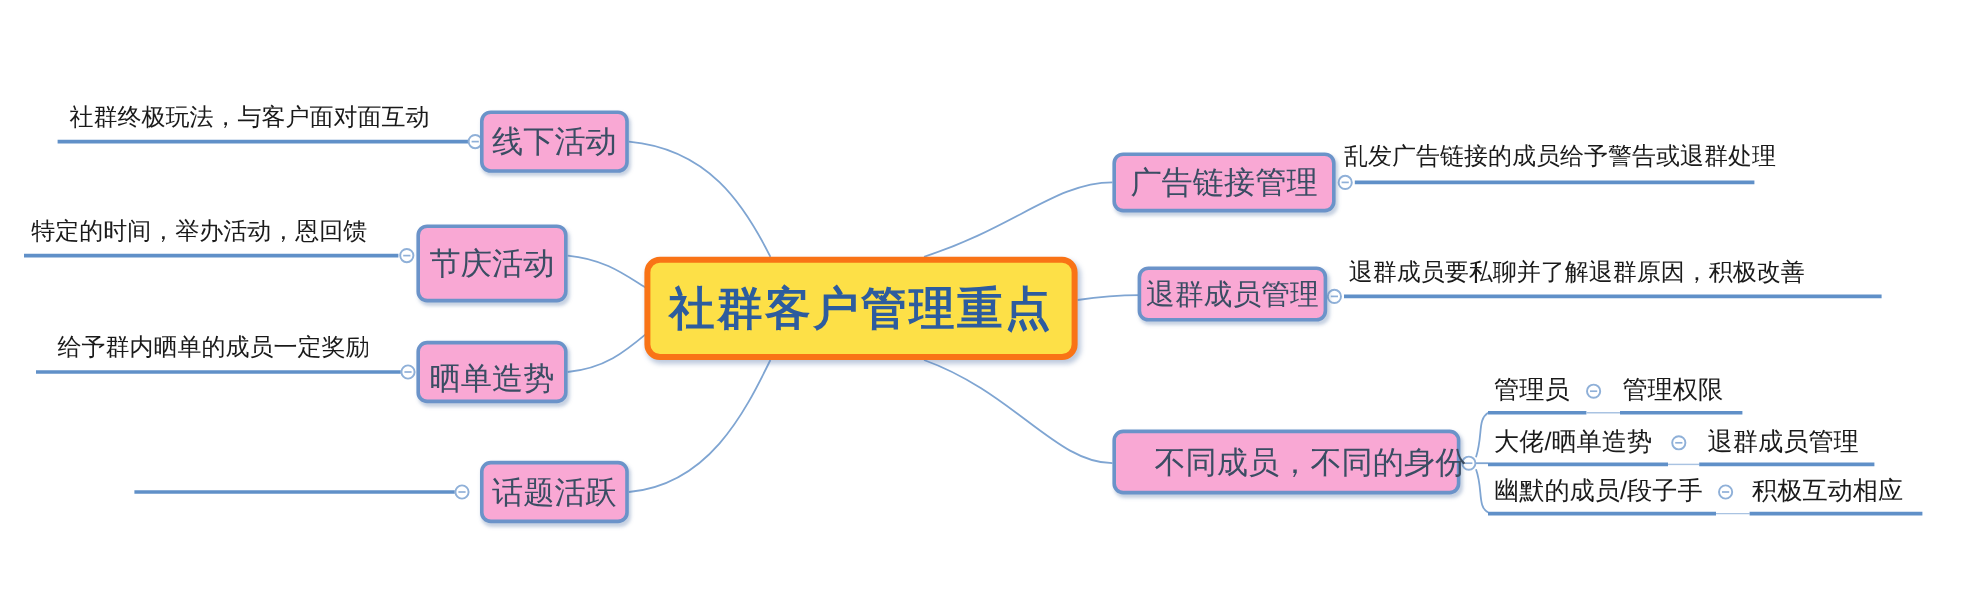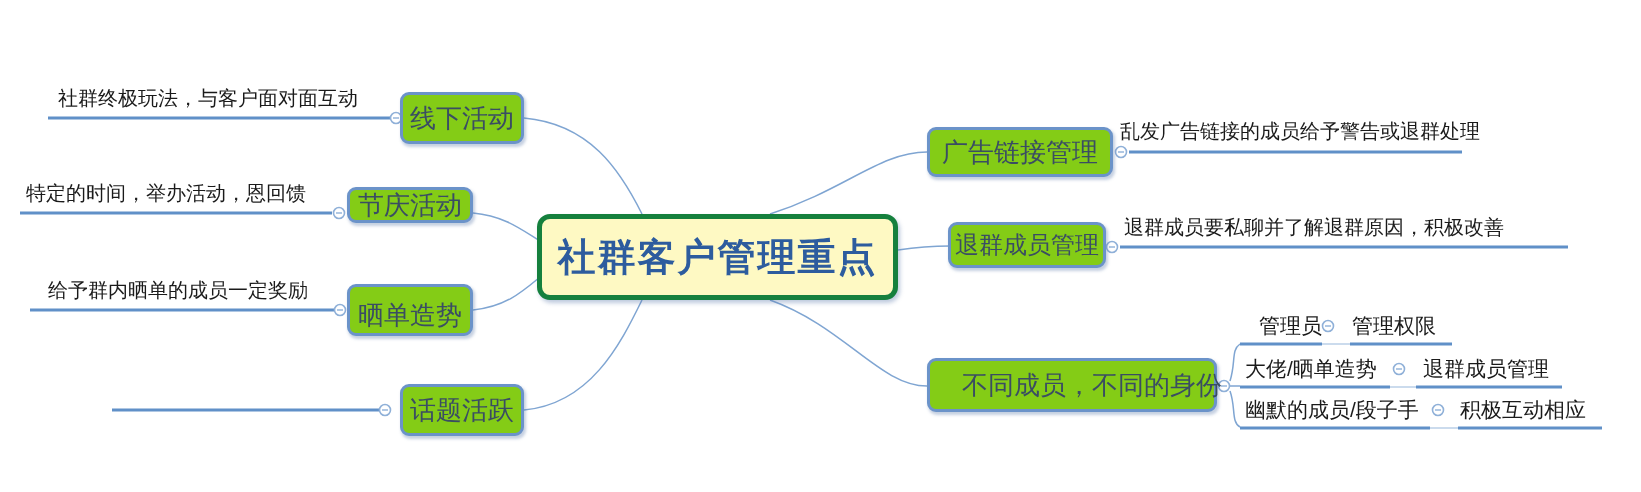--- a/index.html
+++ b/index.html
@@ -3,26 +3,26 @@
 <meta charset="utf-8">
 <style>
   html,body{margin:0;padding:0;background:#fff;}
   .canvas{
     position:relative;width:1641px;height:492px;background:#ffffff;overflow:hidden;
     font-family:"Liberation Sans","DejaVu Sans",sans-serif;
   }
   .layer{position:absolute;left:0;top:0;}
   .topic{
     position:absolute;display:flex;align-items:center;justify-content:center;
-    background:#84cc16;border:3px solid #6b93c9;border-radius:9px;
+    background:#f9a8d4;border:3px solid #6b93c9;border-radius:9px;
     color:#3a4d63;font-size:26px;white-space:nowrap;box-sizing:border-box;
     box-shadow:1.5px 2.5px 3px rgba(90,120,170,.35);
   }
   .topic.central{
-    background:#fef9c3;border:5px solid #15803d;border-radius:13px;
+    background:#fde047;border:5px solid #f97316;border-radius:13px;
     font-weight:bold;font-size:38px;color:#2d5c9e;letter-spacing:2px;
     box-shadow:2px 3px 4px rgba(90,120,170,.4);
   }
   .note{
     position:absolute;white-space:nowrap;color:#1a1a1a;font-size:20px;line-height:22px;
   }
   .sublabel{font-size:21px;line-height:22px;}
   svg .curve{stroke:#7fa5d2;stroke-width:1.5;fill:none;}
   svg .uline{stroke:#6090c8;stroke-width:3;fill:none;}
   svg .thin{stroke:#a9c3e2;stroke-width:1.2;fill:none;}
@@ -108,21 +108,21 @@
       </g>
   </svg>
 
   <div class="topic central" style="left:537px;top:214px;width:361px;height:86px;">
     <span>社群客户管理重点</span>
   </div>
 
   <div class="topic" style="left:400px;top:92px;width:124px;height:52px;">
     <span>线下活动</span>
   </div>
-  <div class="topic" style="left:347px;top:187px;width:126px;height:36px;">
+  <div class="topic" style="left:347px;top:187px;width:126px;height:65px;">
     <span>节庆活动</span>
   </div>
   <div class="topic" style="left:347px;top:284px;width:126px;height:52px;align-items:flex-end;">
     <span>晒单造势</span>
   </div>
   <div class="topic" style="left:400px;top:384px;width:124px;height:52px;">
     <span>话题活跃</span>
   </div>
 
   <div class="note" style="left:58px;top:87px;">社群终极玩法，与客户面对面互动</div>
@@ -135,21 +135,21 @@
   <div class="topic" style="left:948px;top:222px;width:158px;height:46px;font-size:24px;">
     <span>退群成员管理</span>
   </div>
   <div class="topic" style="left:927px;top:358px;width:290px;height:54px;padding-left:40px;">
     <span>不同成员，不同的身份</span>
   </div>
 
   <div class="note" style="left:1120px;top:120px;">乱发广告链接的成员给予警告或退群处理</div>
   <div class="note" style="left:1124px;top:216px;">退群成员要私聊并了解退群原因，积极改善</div>
 
-  <div class="note sublabel" style="left:1245px;top:315px;margin-left:14px;">管理员</div>
+  <div class="note sublabel" style="left:1245px;top:315px;">管理员</div>
   <div class="note sublabel" style="left:1352px;top:315px;">管理权限</div>
 
   <div class="note sublabel" style="left:1245px;top:358px;">大佬/晒单造势</div>
   <div class="note sublabel" style="left:1423px;top:358px;">退群成员管理</div>
 
   <div class="note sublabel" style="left:1245px;top:399px;">幽默的成员/段子手</div>
   <div class="note sublabel" style="left:1460px;top:399px;">积极互动相应</div>
 
 </div>
 

